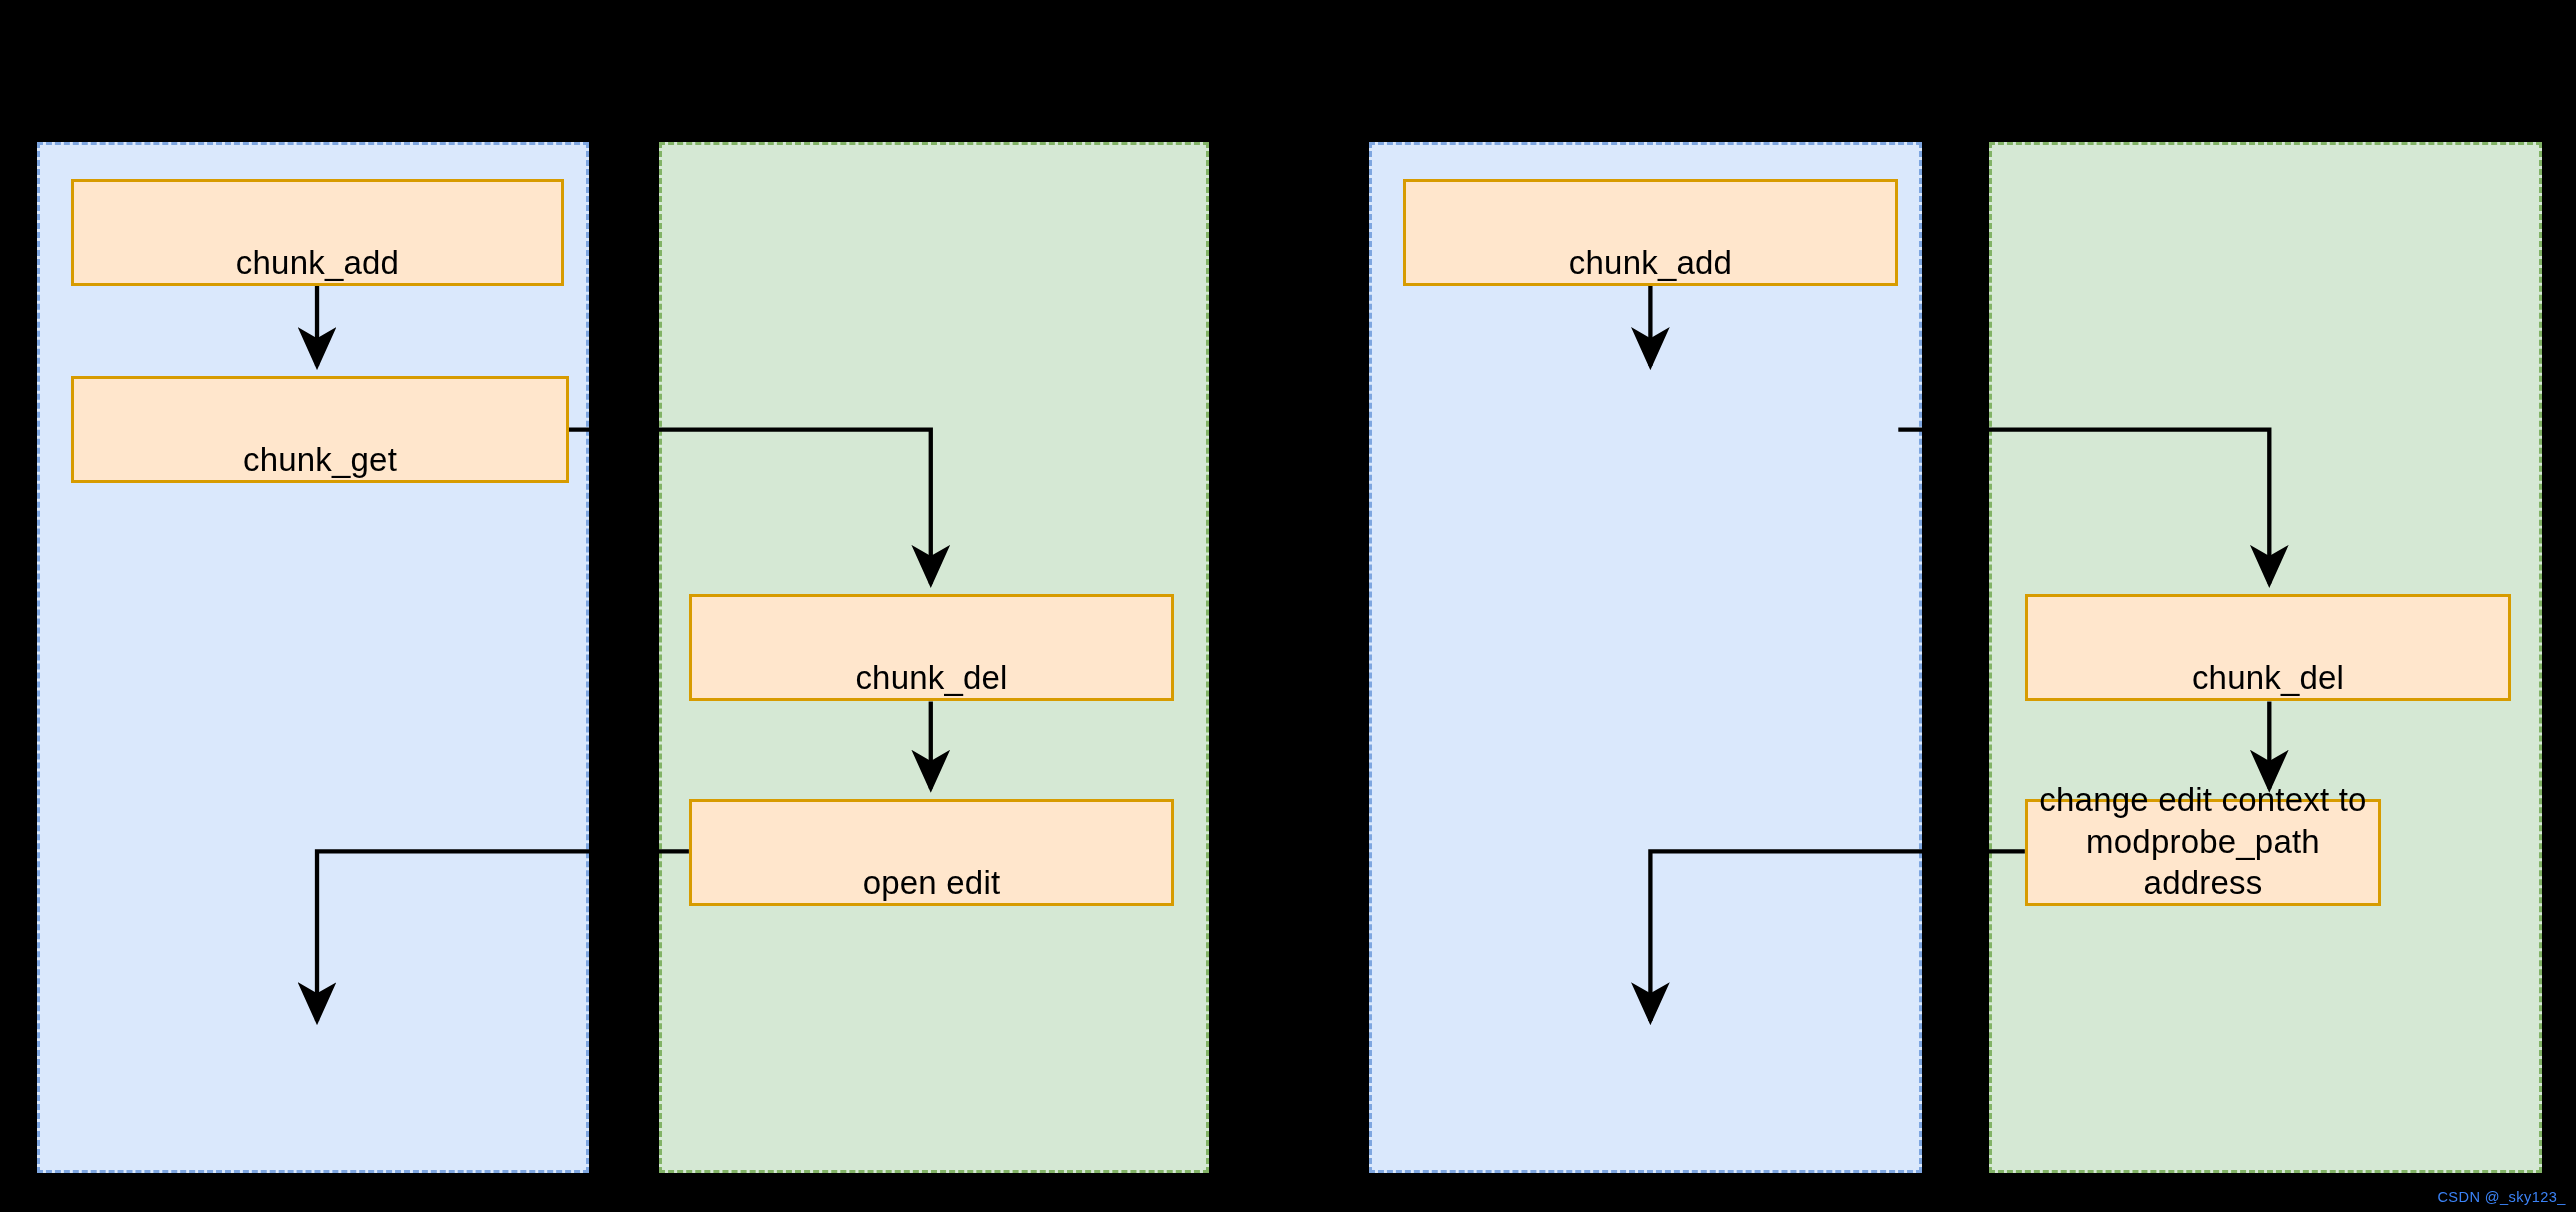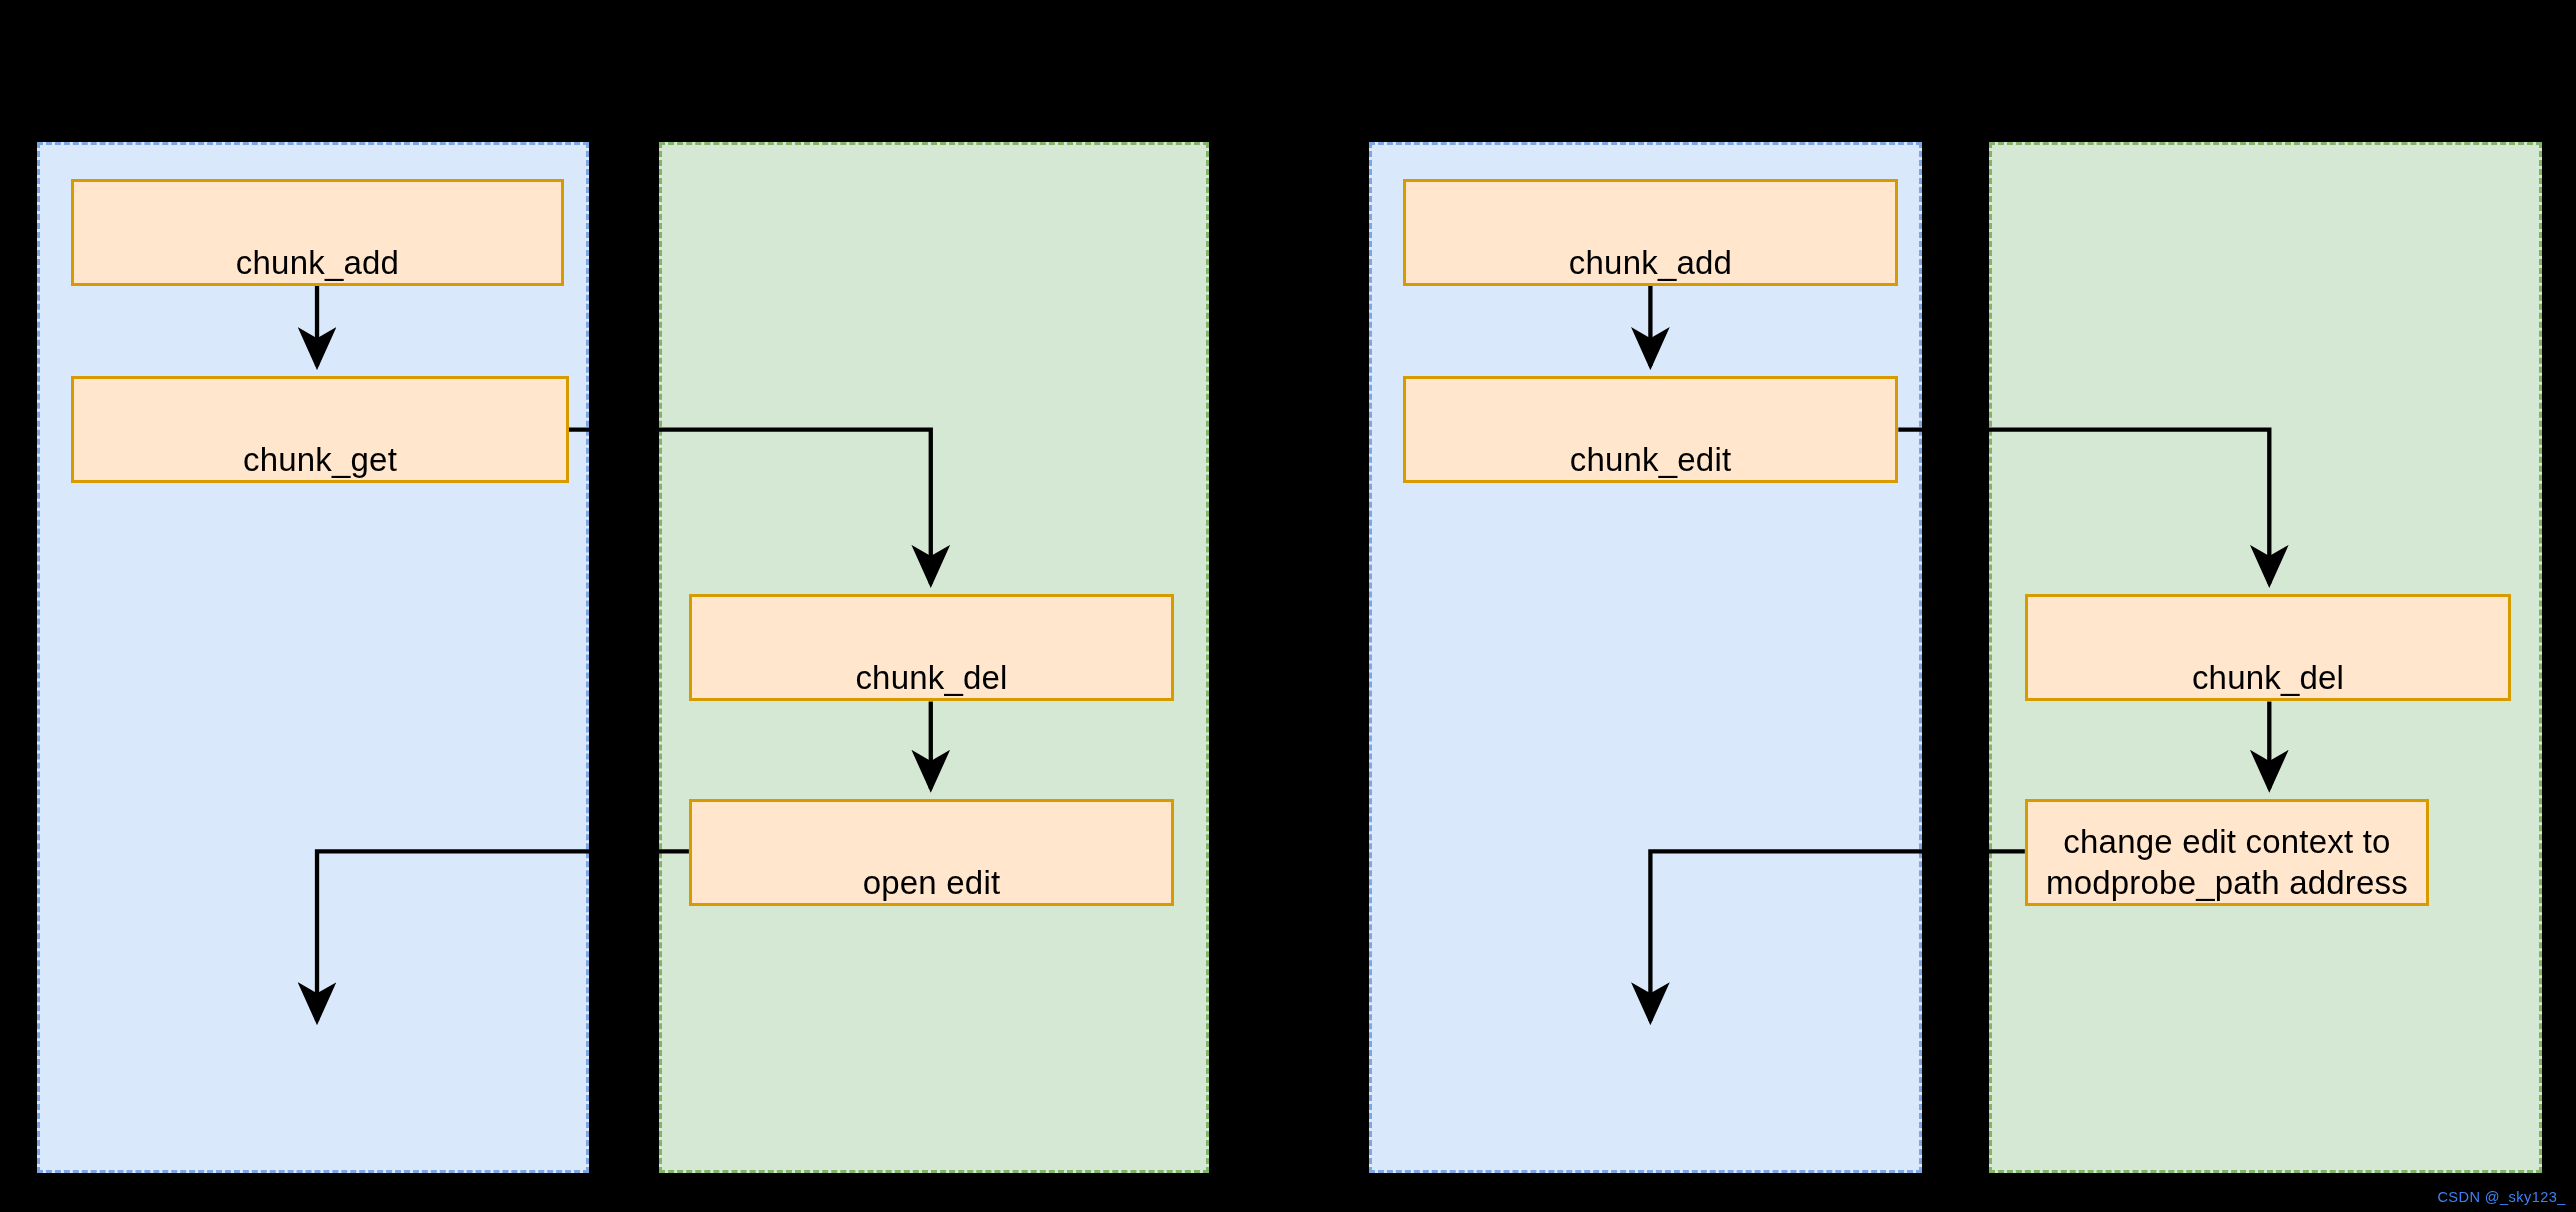--- a/index.html
+++ b/index.html
@@ -118,30 +118,27 @@
   </div>
 
   <div class="node" style="left:689px; top:799px; width:485px; height:107px;">
     <span class="node-label">open edit</span>
   </div>
 
   <div class="node" style="left:1403px; top:179px; width:495px; height:107px;">
     <span class="node-label">chunk_add</span>
   </div>
 
-  <div class="node" style="left:1403px; top:376px; width:495px; height:107px;">
-    <span class="node-label">chunk_edit</span>
-  </div>
 
 
   <div class="node" style="left:2025px; top:594px; width:486px; height:107px;">
     <span class="node-label">chunk_del</span>
   </div>
 
-  <div class="node" style="left:2025px; top:799px; width:404px; height:107px;">
+  <div class="node" style="left:2025px; top:799px; width:356px; height:107px;">
     <span class="node-label">change edit context to
 modprobe_path address</span>
   </div>
 
   <div class="watermark">CSDN @_sky123_</div>
 
 </div>
 
 
 </body></html>

